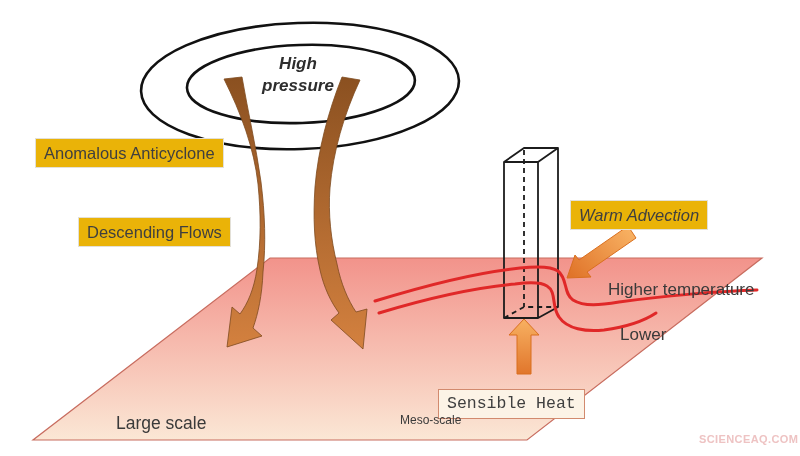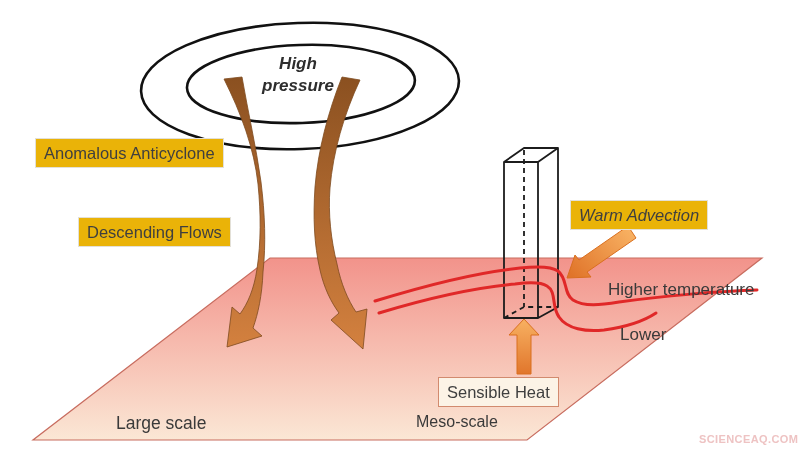--- a/index.html
+++ b/index.html
@@ -18,26 +18,26 @@
   }
   .high-pressure {
     position:absolute; left:244px; top:53px; width:108px; text-align:center;
     font-style:italic; font-weight:bold; font-size:17px; color:#2d2d2d;
     white-space:pre-line; line-height:1.3;
   }
   .label-anticyclone { left:35px; top:138px; }
   .label-descending  { left:78px; top:217px; }
   .label-warm        { left:570px; top:200px;font-style:italic; }
   .label-sensible {
-    left:438px; top:377px; border-color:#d28a6e; background:#fcf3e6;
+    left:438px; top:389px; border-color:#d28a6e; background:#fcf3e6;font-family:Liberation Mono, monospace;
   }
   .label-higher { left:608px; top:280px; }
   .label-lower  { left:620px; top:315px;margin-top:10px; }
   .label-large  { left:116px; top:413px; font-size:17.5px; }
-  .label-meso   { left:416px; top:413px; font-size:16px; }
+  .label-meso   { left:400px; top:413px; font-size:12px; }
   .watermark {
     position:absolute; left:699px; top:433px; font-size:11px; font-weight:bold;
     color:#eec3c3; letter-spacing:0.4px;
   }
 </style>
 </head>
 <body>
 
 <div class="canvas">
 

